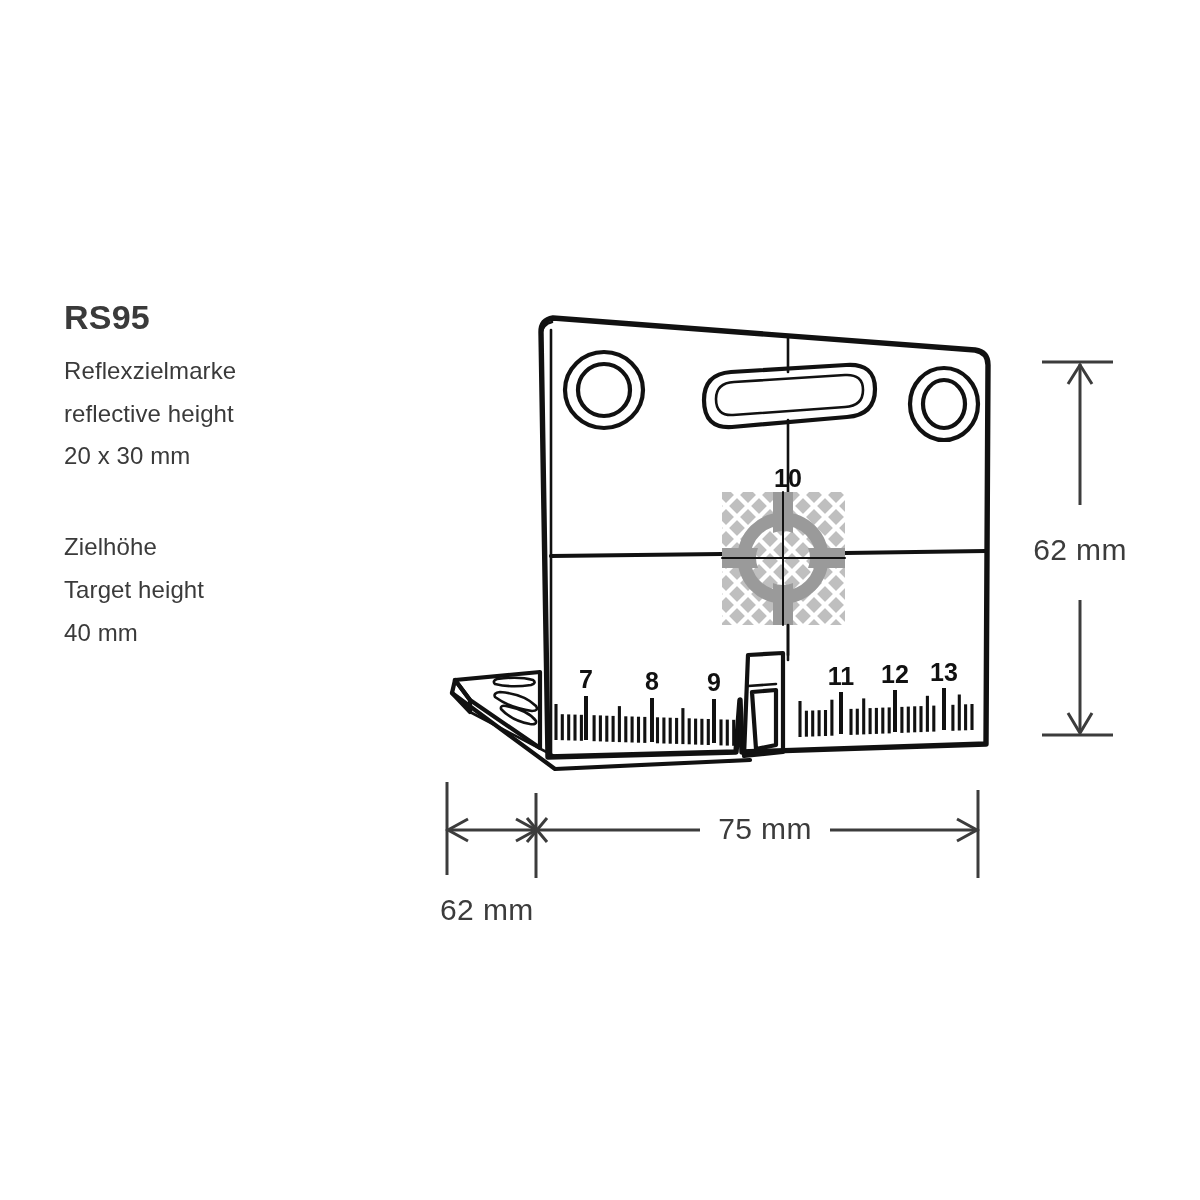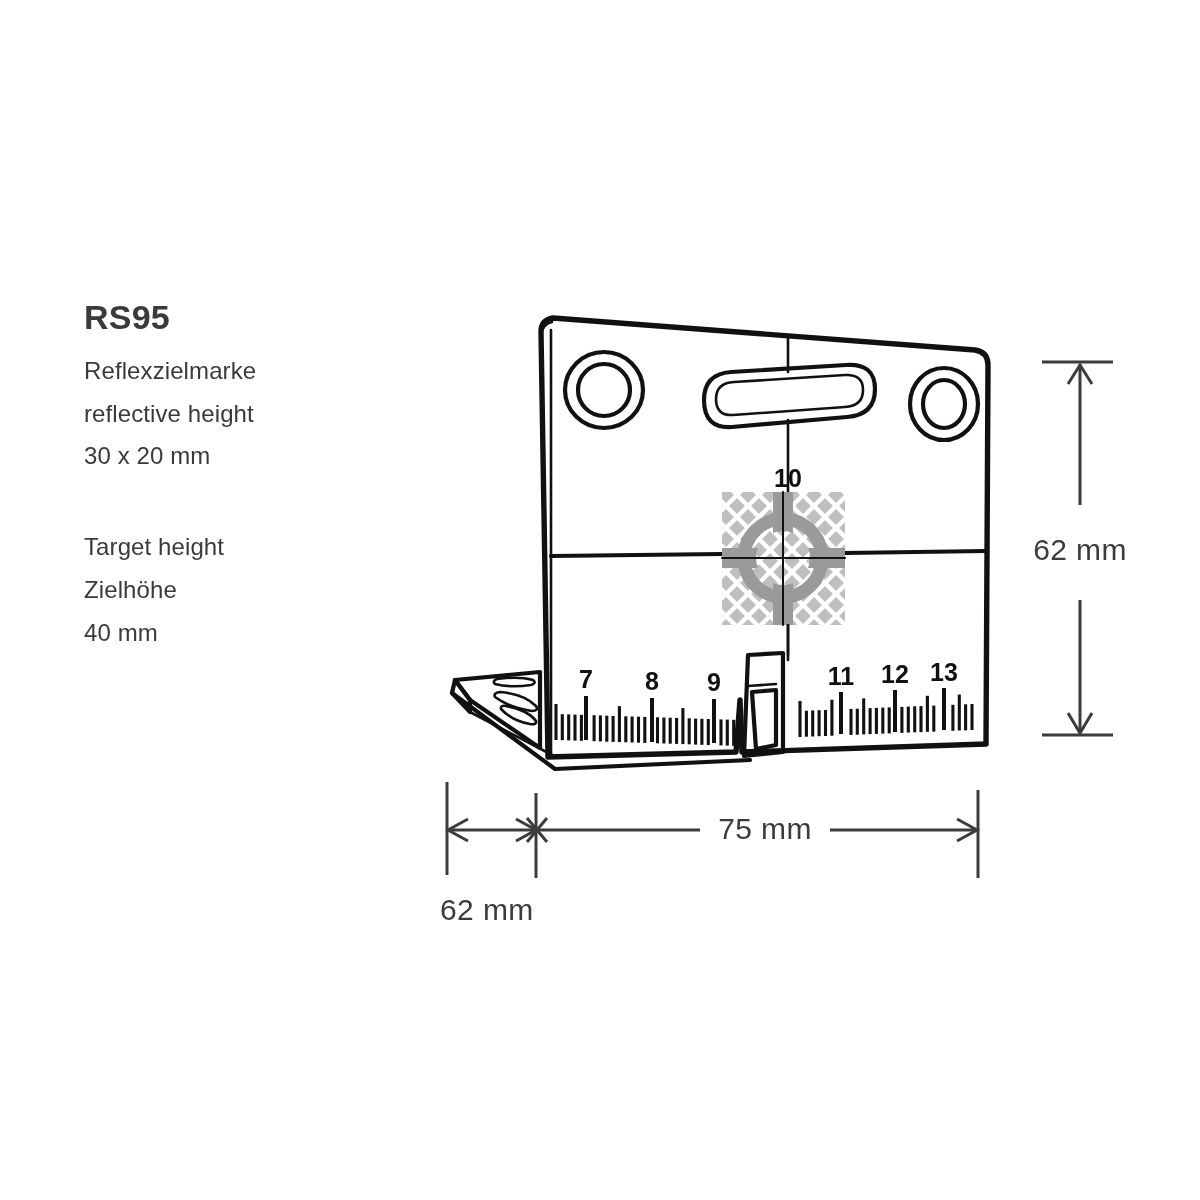--- a/index.html
+++ b/index.html
@@ -4,21 +4,21 @@
 <style>
   html,body{margin:0;padding:0;background:#ffffff;}
   body{
     width:1200px;height:1200px;position:relative;overflow:hidden;
     font-family:"Liberation Sans", sans-serif;
     -webkit-font-smoothing:antialiased;
   }
   #sheet{position:absolute;inset:0;width:1200px;height:1200px;}
 
   
-  .textblock{position:absolute;left:84px;top:300px;width:330px;}
+  .textblock{position:absolute;left:64px;top:300px;width:330px;}
   .title{
     font-size:34px;font-weight:bold;color:#3a3a3a;letter-spacing:.2px;
     line-height:1.0;margin:0 0 16px 0;
   }
   .specline{
     font-size:24px;font-weight:normal;color:#3a3a3a;
     line-height:1.78;letter-spacing:.1px;margin:0;
   }
   .gap{height:48px;}
 
@@ -43,24 +43,24 @@
 </style>
 </head>
 <body>
 
 <div id="sheet">
 
   <div class="textblock">
     <p class="title">RS95</p>
     <p class="specline">Reflexzielmarke</p>
     <p class="specline">reflective height</p>
-    <p class="specline">30 x 20 mm</p>
+    <p class="specline">20 x 30 mm</p>
     <div class="gap"></div>
+    <p class="specline">Zielhöhe</p>
     <p class="specline">Target height</p>
-    <p class="specline">Zielhöhe</p>
     <p class="specline">40 mm</p>
   </div>
 
   <svg id="draw" viewBox="0 0 1200 1200">
     <defs>
 
       <pattern id="xhatch" width="22" height="22" patternUnits="userSpaceOnUse">
         <rect width="22" height="22" fill="#bfbfbf"></rect>
         <path d="M-4 4 L4 -4 M0 22 L22 0 M18 26 L26 18" stroke="#ffffff" stroke-width="4.4" fill="none"></path>
         <path d="M-4 18 L4 26 M0 0 L22 22 M18 -4 L26 4" stroke="#ffffff" stroke-width="4.4" fill="none"></path>

